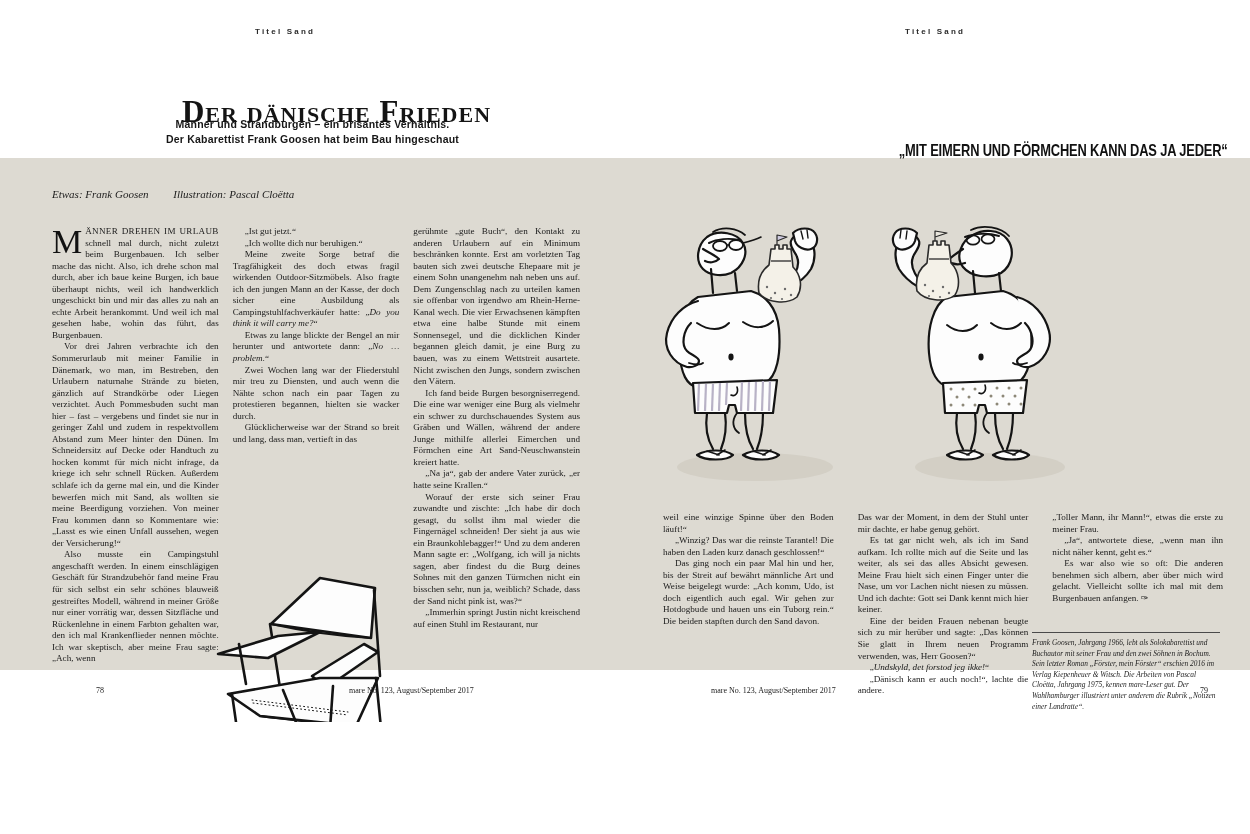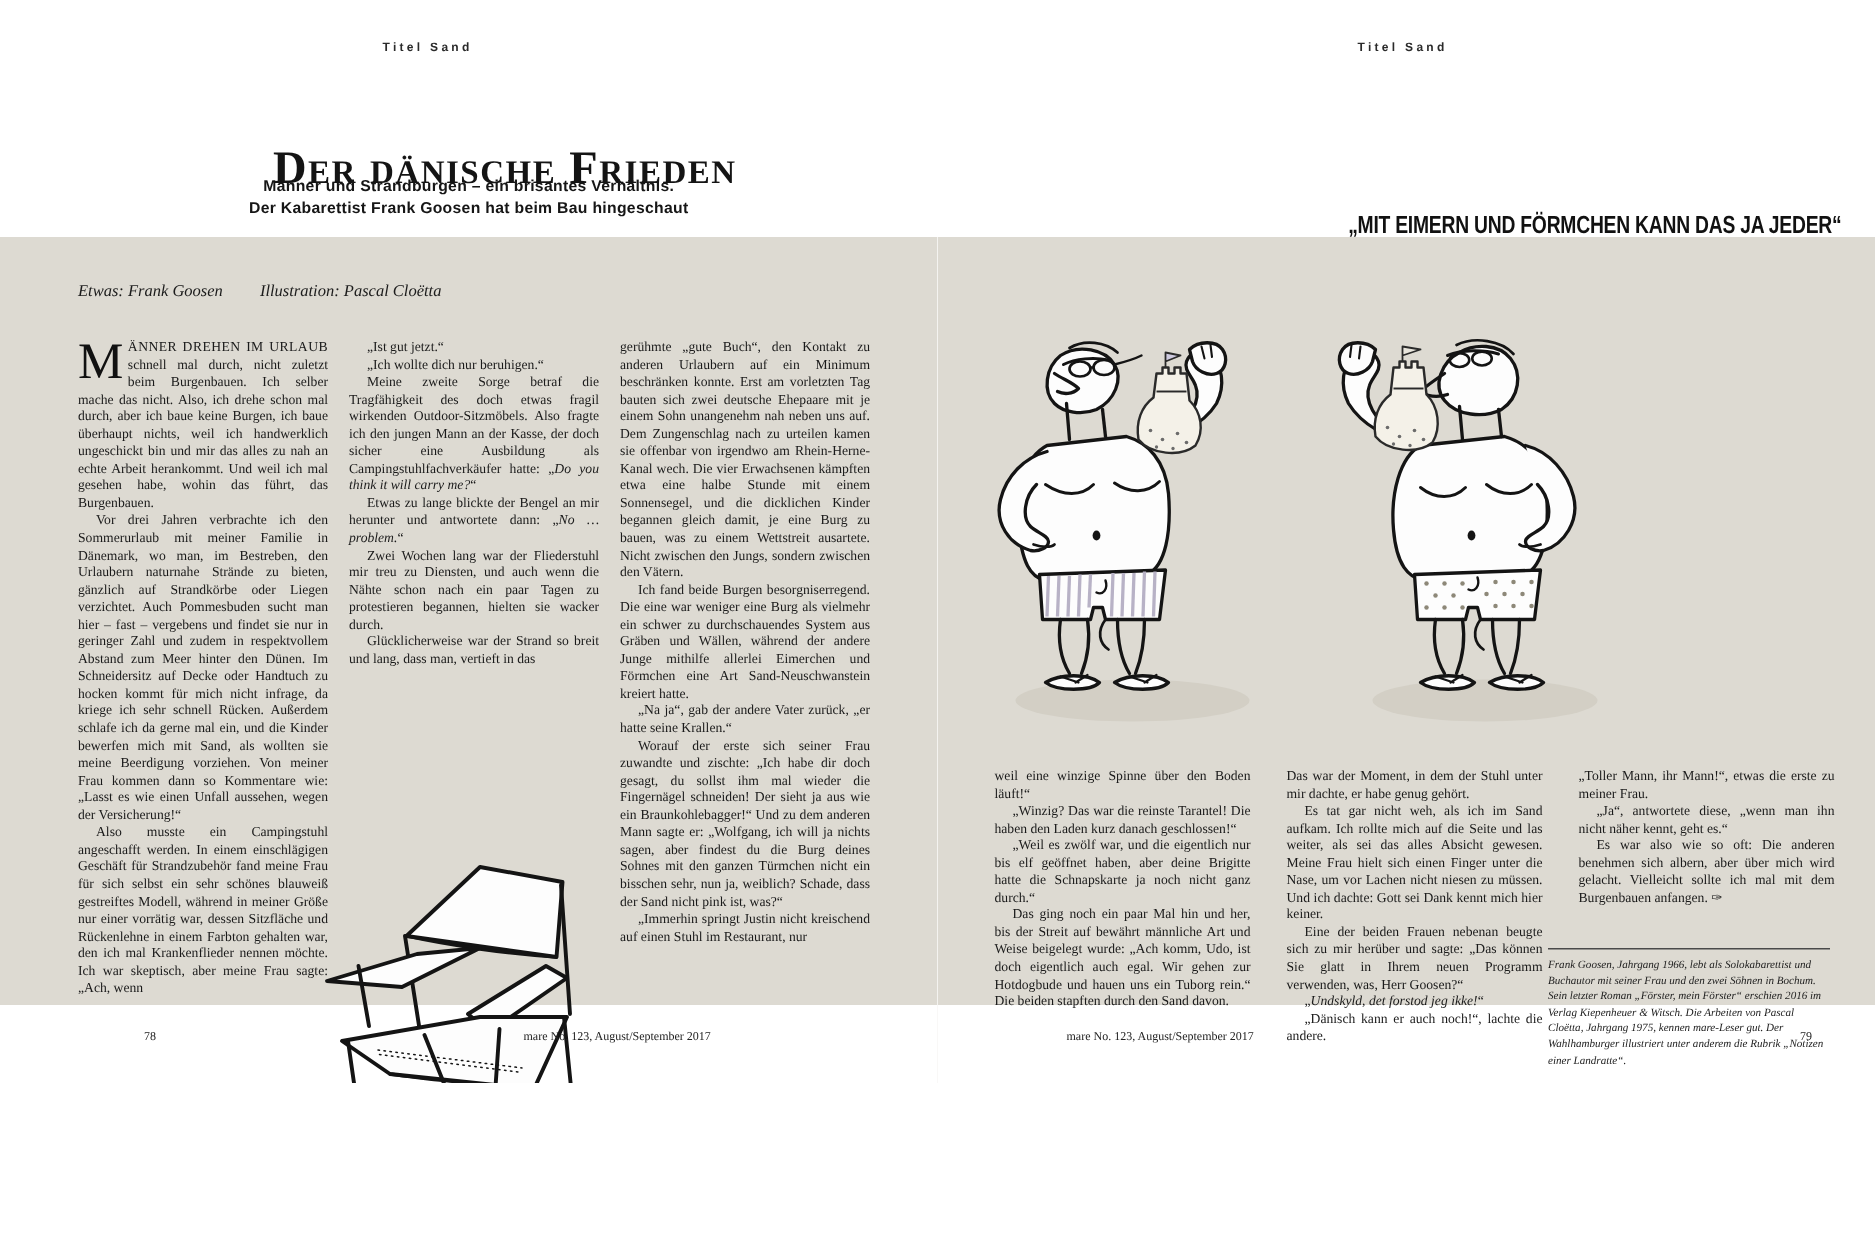--- a/index.html
+++ b/index.html
@@ -406,21 +406,20 @@
             <circle cx="315" cy="92" r="1.1"></circle>
         </g>
       </svg>
     </div>
 
     <div class="cols">
 
       <div class="col">
         <p class="first">weil eine winzige Spinne über den Boden läuft!“</p>
         <p>„Winzig? Das war die reinste Tarantel! Die haben den Laden kurz danach geschlossen!“</p>
-        <p>„Weil es zwölf war, und die eigentlich nur bis elf geöffnet haben, aber deine Brigitte hatte die Schnapskarte ja noch nicht ganz durch.“</p>
         <p>Das ging noch ein paar Mal hin und her, bis der Streit auf bewährt männliche Art und Weise beigelegt wurde: „Ach komm, Udo, ist doch eigentlich auch egal. Wir gehen zur Hotdogbude und hauen uns ein Tuborg rein.“ Die beiden stapften durch den Sand davon.</p>
       </div>
 
       <div class="col">
         <p class="first">Das war der Moment, in dem der Stuhl unter mir dachte, er habe genug gehört.</p>
         <p>Es tat gar nicht weh, als ich im Sand aufkam. Ich rollte mich auf die Seite und las weiter, als sei das alles Absicht gewesen. Meine Frau hielt sich einen Finger unter die Nase, um vor Lachen nicht niesen zu müssen. Und ich dachte: Gott sei Dank kennt mich hier keiner.</p>
         <p>Eine der beiden Frauen nebenan beugte sich zu mir herüber und sagte: „Das können Sie glatt in Ihrem neuen Programm verwenden, was, Herr Goosen?“</p>
         <p><span>„</span><i>Undskyld, det forstod jeg ikke!</i><span>“</span></p>
         <p>„Dänisch kann er auch noch!“, lachte die andere.</p>
       </div>

